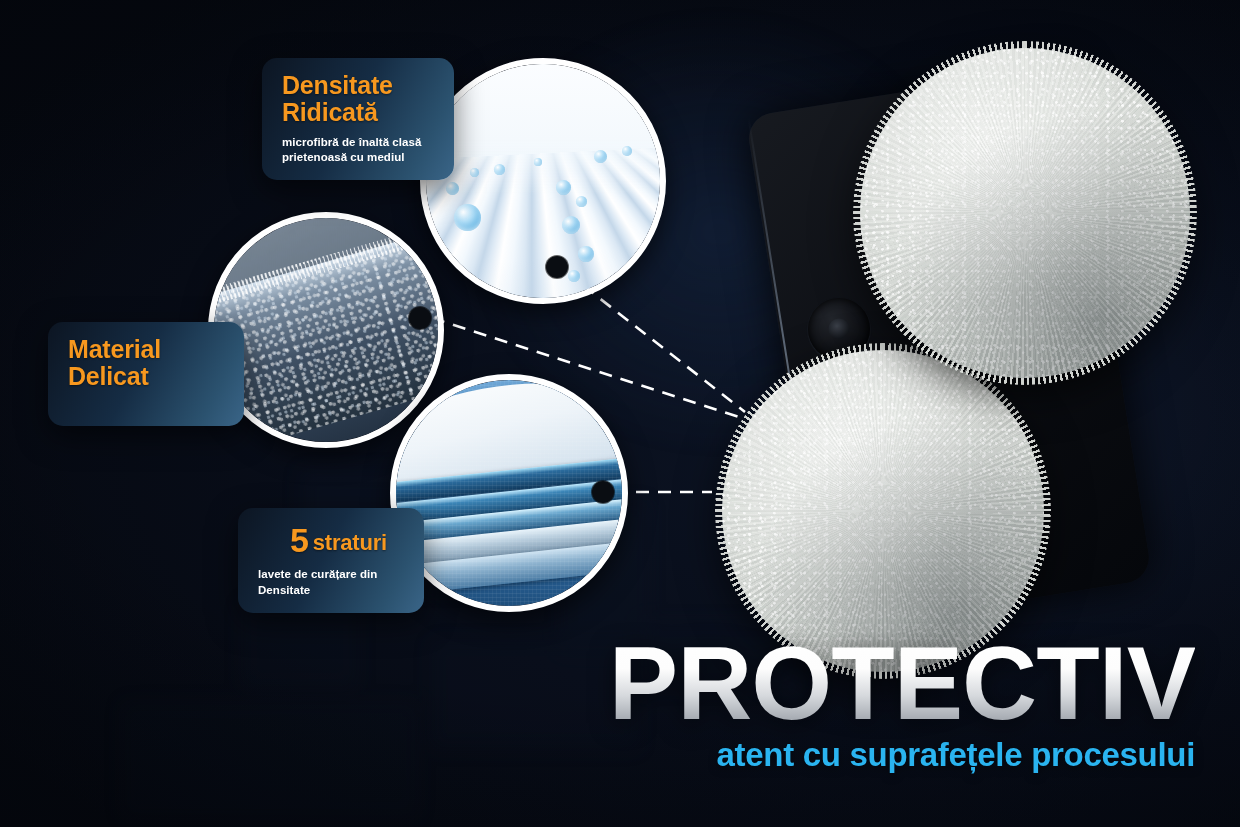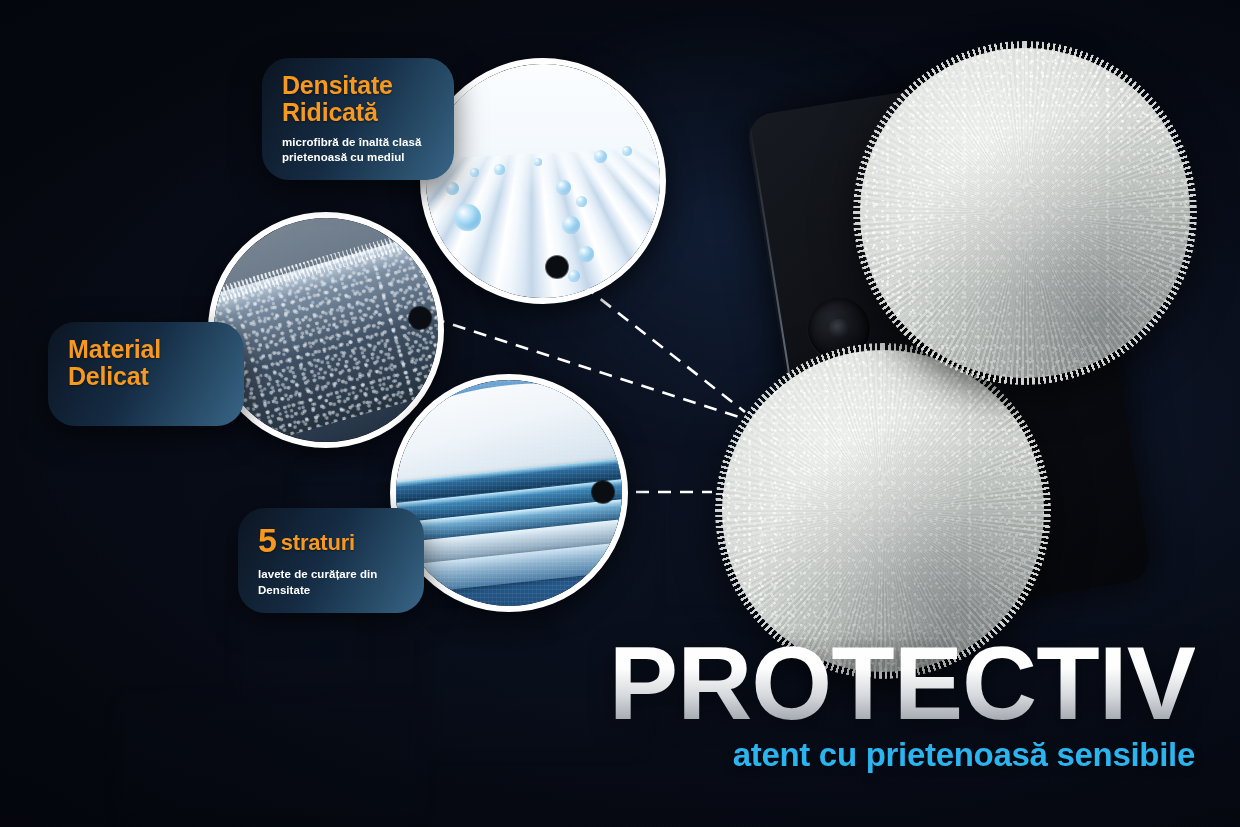--- a/index.html
+++ b/index.html
@@ -200,37 +200,37 @@
   }
 
   .dot{
     position:absolute; width:22px; height:22px; border-radius:50%;
     background:#0a0d12; box-shadow:0 0 0 1px rgba(0,0,0,.6);
     z-index:9;
   }
 
   
   .panel{
-    position:absolute; border-radius:27px; padding:14px 18px 14px 20px;
+    position:absolute; border-radius:15px; padding:14px 18px 14px 20px;
     background:linear-gradient(118deg,#0c1522 0%,#152c44 46%,#2b526f 82%,#3a6588 100%);
     box-shadow:0 10px 30px rgba(0,0,0,.55);
     z-index:4;
   }
   .panel h2{
     color:#f7981f; font-size:25px; line-height:1.07; font-weight:700;
     letter-spacing:-.2px; white-space:pre-line; text-shadow:0 1px 2px rgba(0,0,0,.45);
   }
   .panel .sub{
     margin-top:9px; color:#fff; font-size:11.5px; line-height:1.38;
     font-weight:700; white-space:pre-line; letter-spacing:.05px;
   }
   .p1{ left:262px; top:58px; width:192px; min-height:108px; }
   .p2{ left:48px; top:322px; width:196px; min-height:104px; }
   .p3{ left:238px; top:508px; width:186px; min-height:92px; }
-  .p3 h2{ font-size:22px; }
+  .p3 h2{ font-size:22px;margin-left:32px; }
   .p3 h2 .big{ font-size:34px; vertical-align:-2px; margin-right:4px; }
 
   
   .headline{
     position:absolute; left:575px; top:636px; width:620px; text-align:right;
     z-index:6;
   }
   .headline .title{
     font-size:104px; line-height:.92; font-weight:700; letter-spacing:-1px;
     background:linear-gradient(180deg,#ffffff 0%,#fdfdfd 34%,#d6d9dd 62%,#a8adb4 86%,#cfd3d8 100%);
@@ -341,16 +341,16 @@
       <div class="lay l c"></div>
       <div class="lay l d"></div>
       <div class="lay l e"></div>
       <div class="mesh"></div>
     </div>
   </div>
   <div class="dot" style="left:592px; top:481px;"></div>
 
   <div class="headline">
     <div class="title">PROTECTIV</div>
-    <div class="tagline">atent cu prietenoasă sensibile</div>
+    <div class="tagline">atent cu suprafețele procesului</div>
   </div>
 
 </div>
 
 </body></html>

